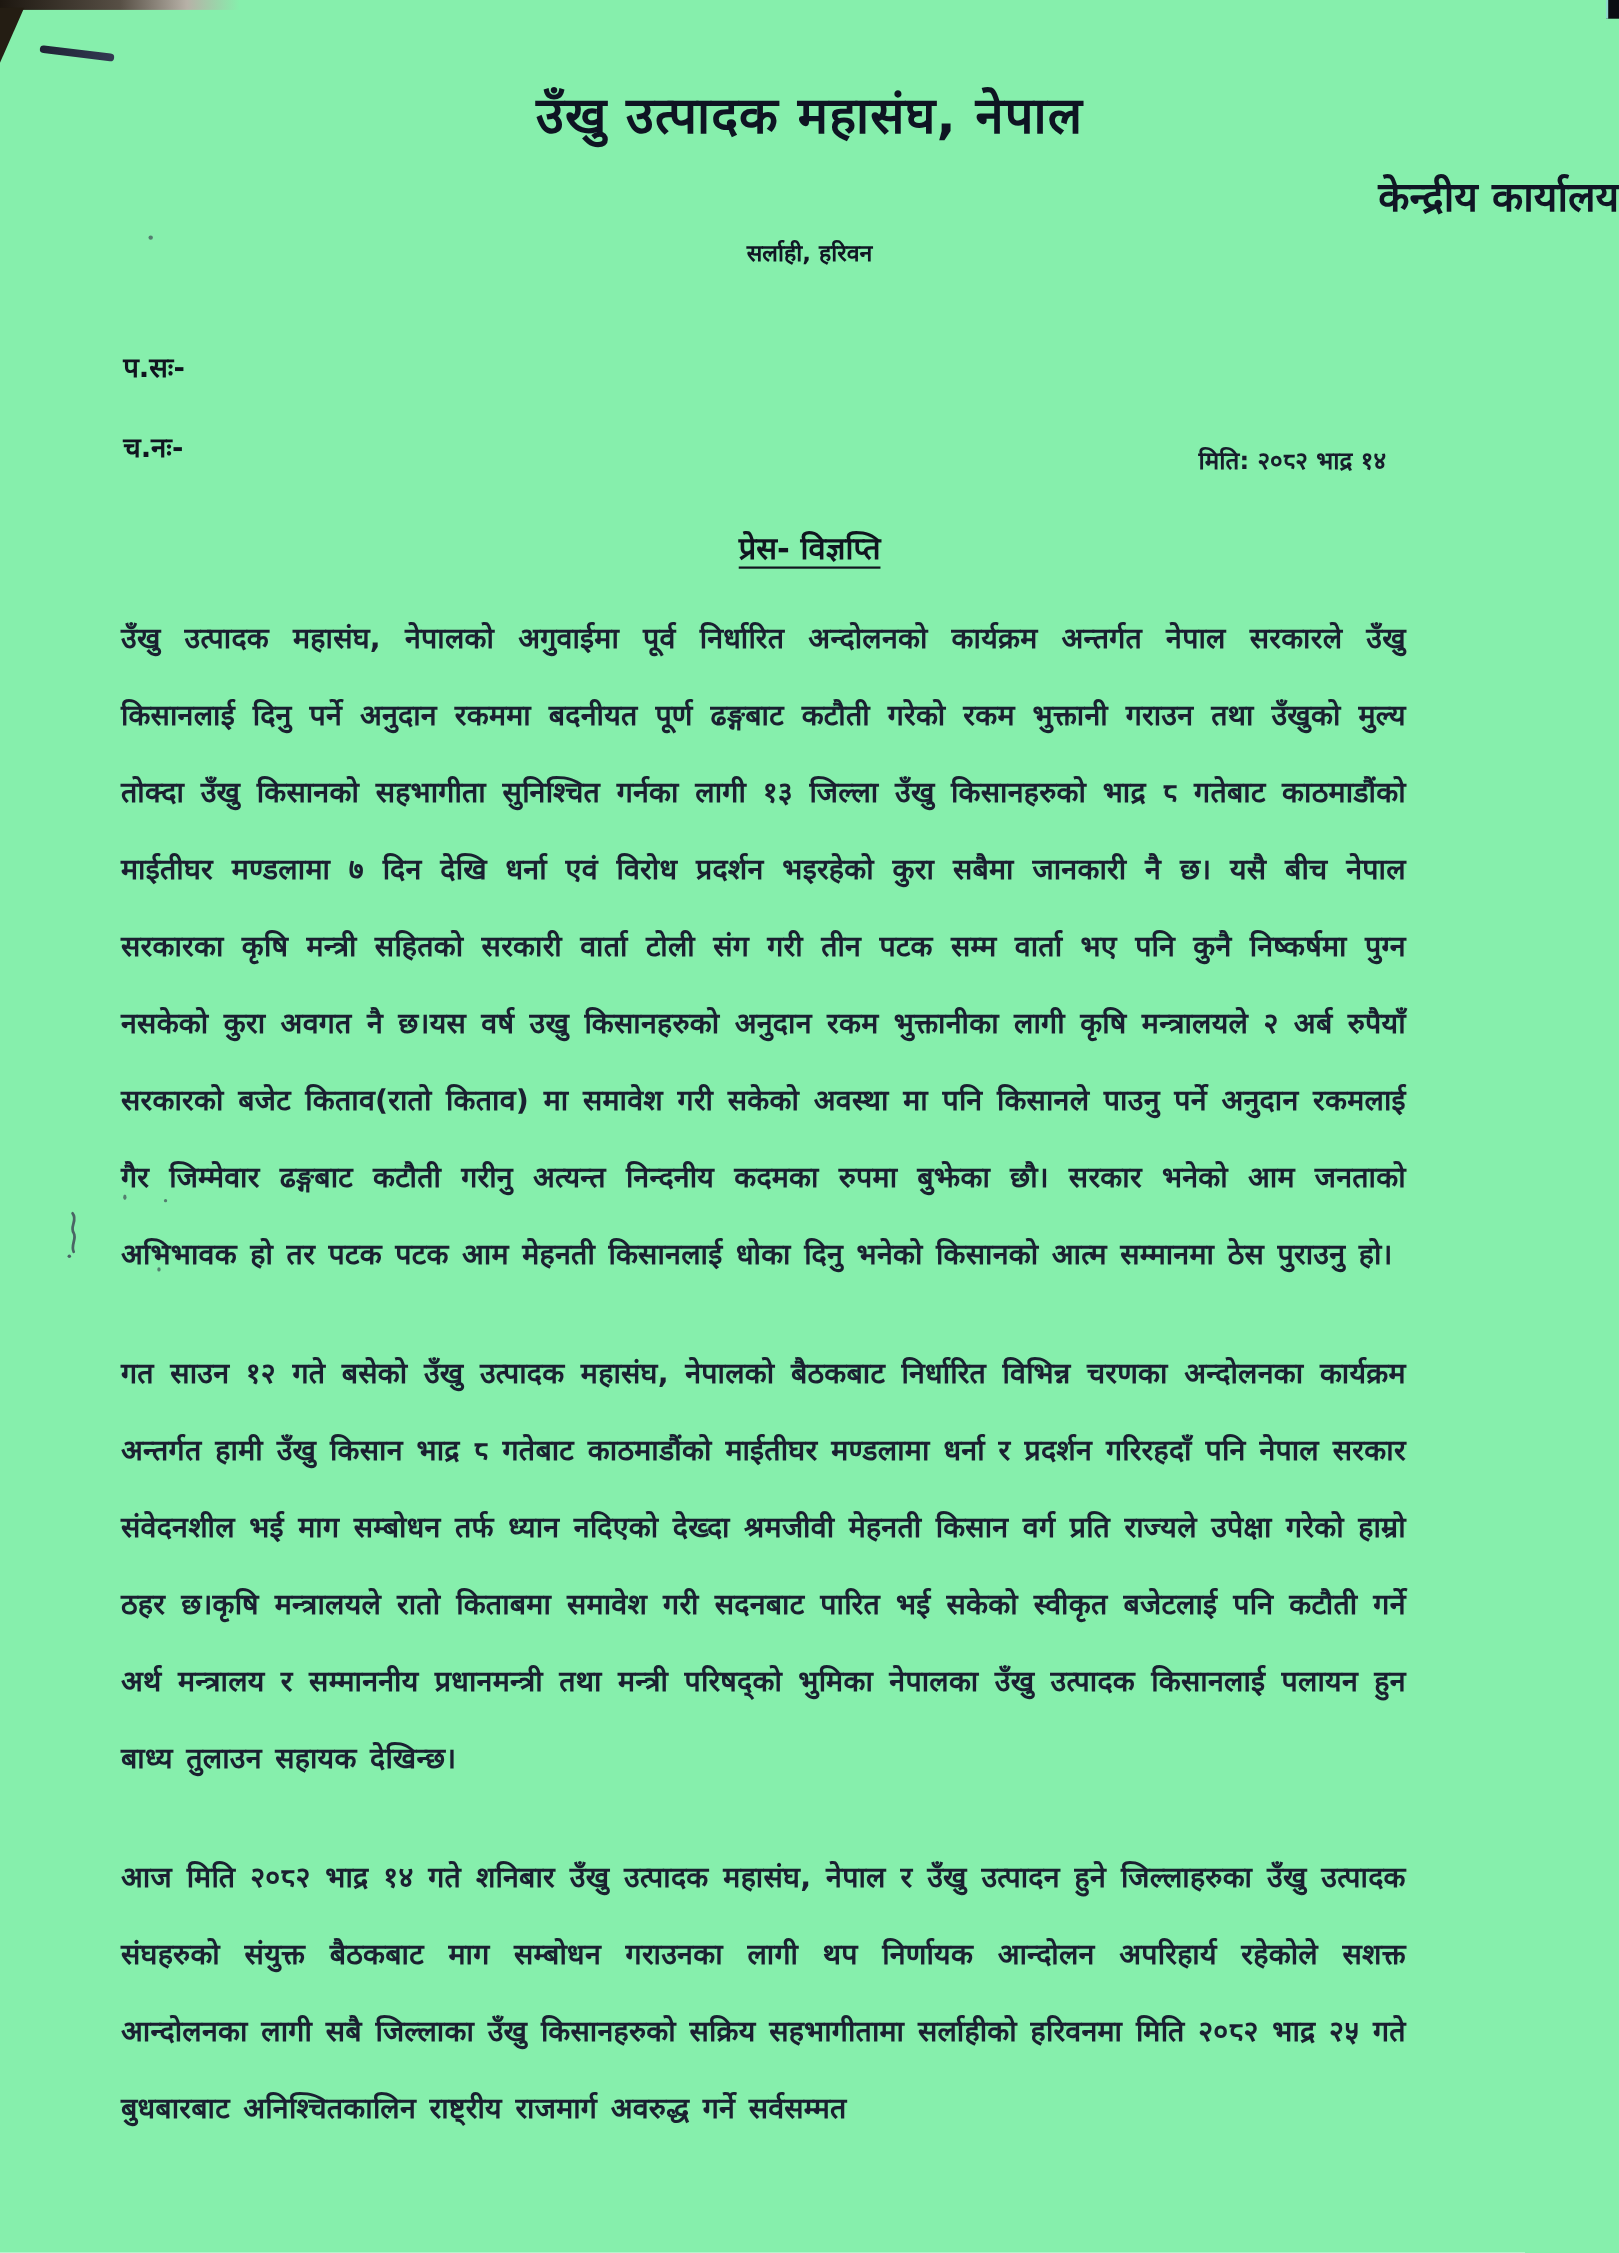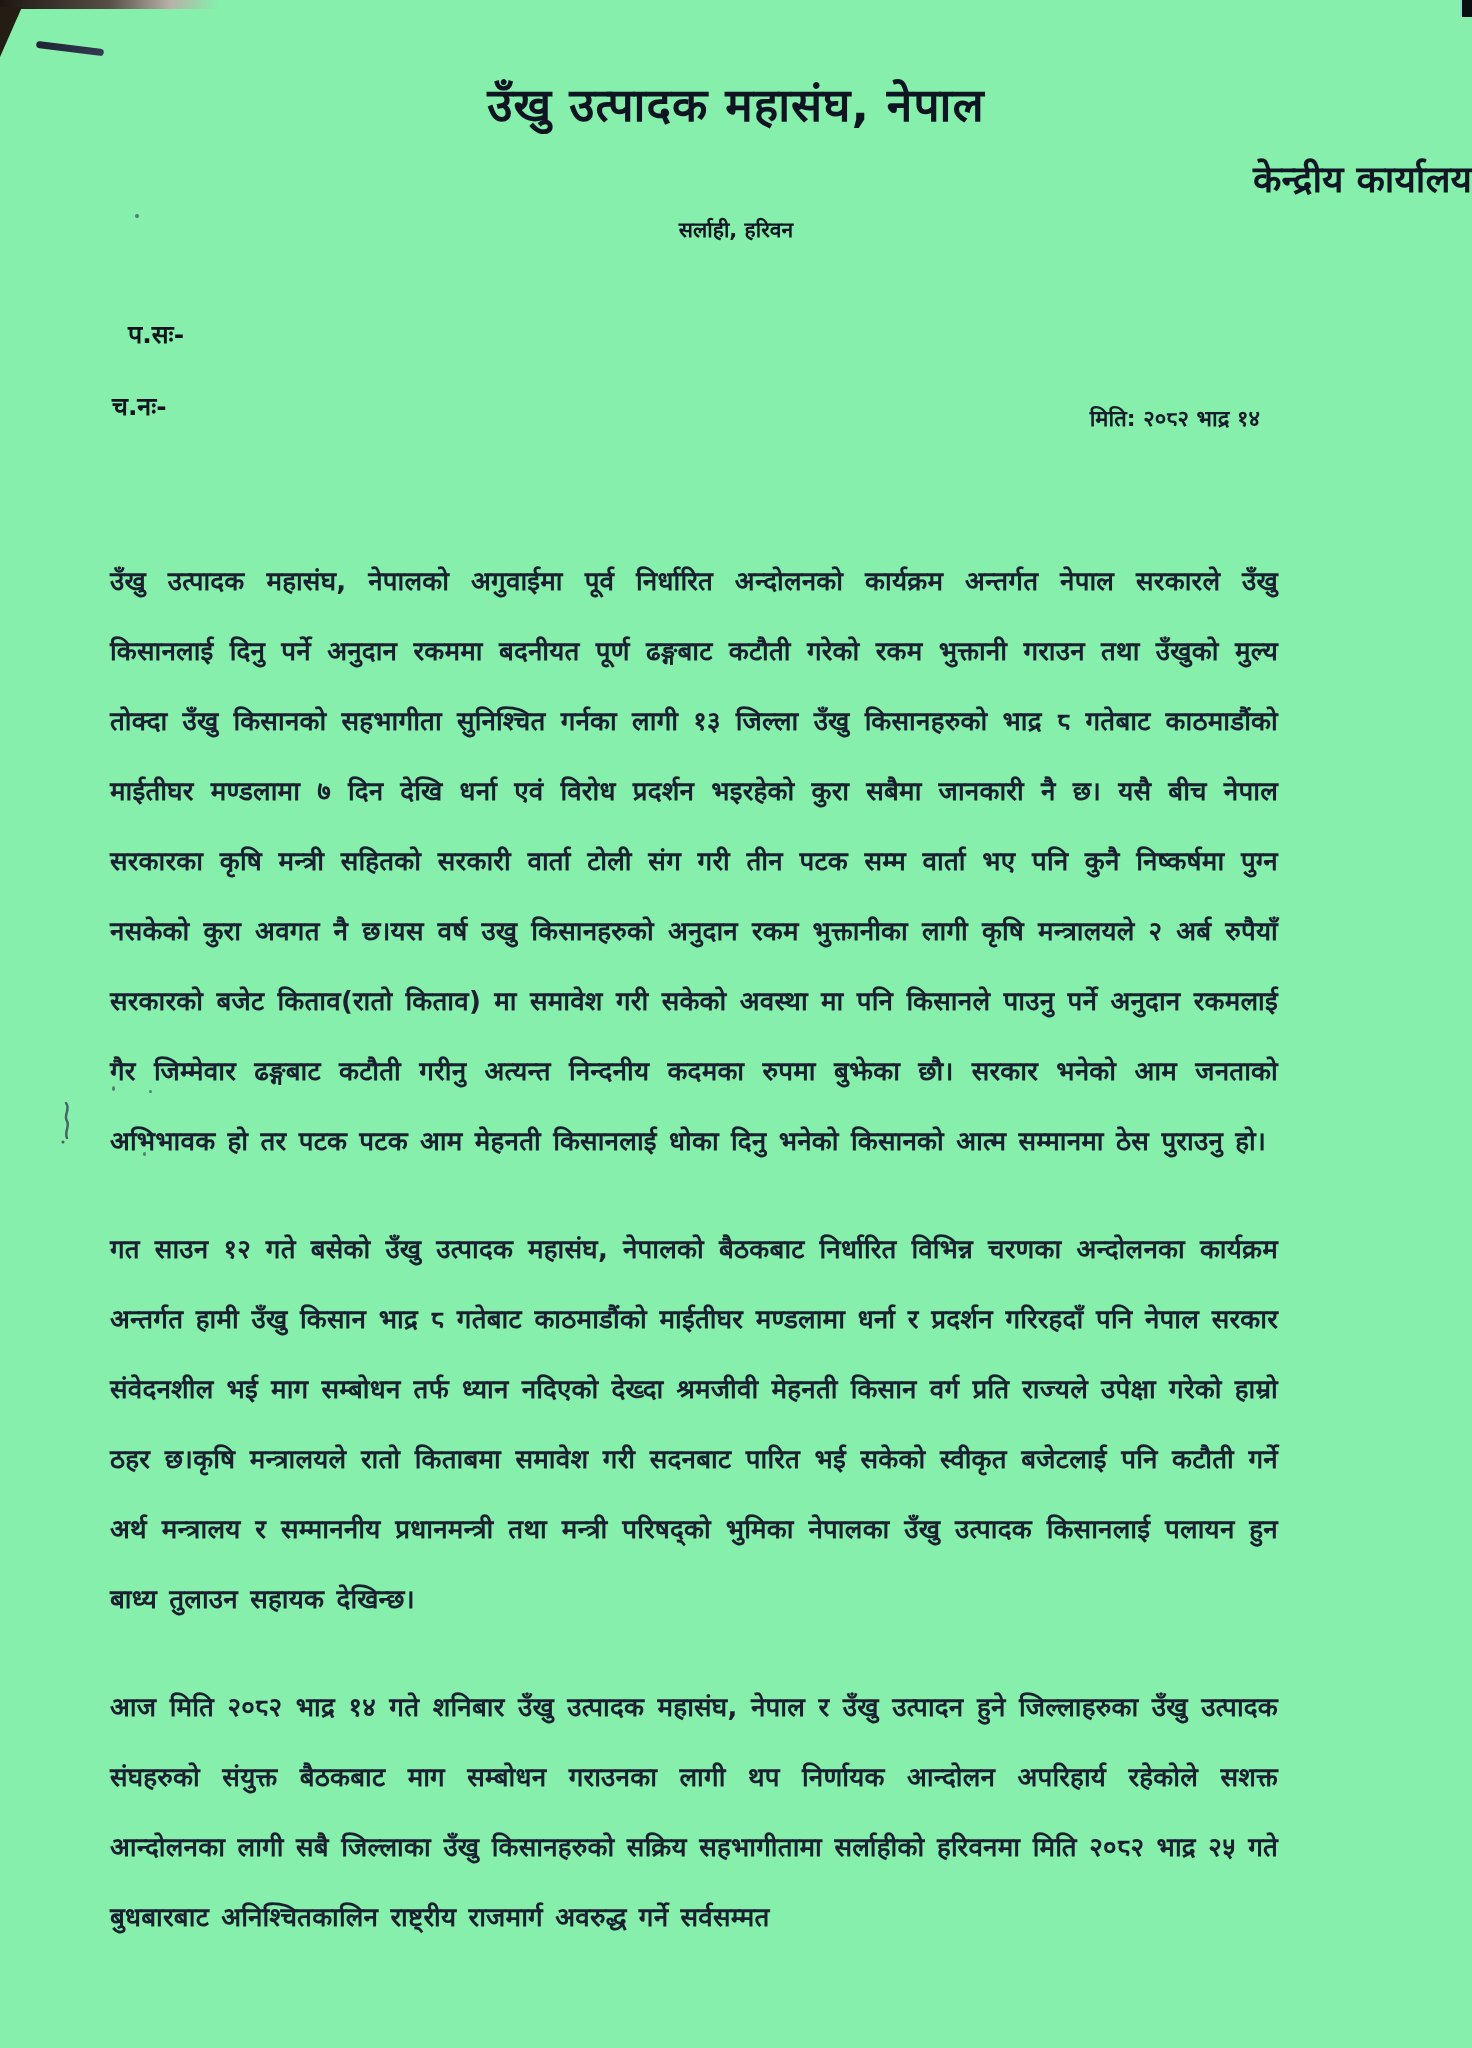--- a/index.html
+++ b/index.html
@@ -52,21 +52,21 @@
     text-align:right;font-size:37px;font-weight:700;margin:0;
     color:#101624;
   }
   .office-location{
     position:absolute;left:0;top:215px;width:100%;
     text-align:center;font-size:21px;font-weight:700;
     color:#101624;
   }
   
   .ref-label{position:absolute;left:112px;font-size:25px;font-weight:700;color:#10141f;}
-  .ref-no{top:316px;margin-left:16px;}
+  .ref-no{top:316px;}
   .dispatch-no{top:388px;}
   .date-line{
     position:absolute;right:212px;top:402px;
     font-size:22px;font-weight:600;color:#171d2b;
   }
   
   .press-heading{
     position:absolute;left:0;top:478px;width:100%;
     text-align:center;font-size:28px;font-weight:700;color:#10151f;
   }
@@ -109,20 +109,23 @@
   <header>
     <h1 class="org-name">उँखु उत्पादक महासंघ, नेपाल</h1>
     <h2 class="office-name">केन्द्रीय कार्यालय</h2>
     <div class="office-location">सर्लाही, हरिवन</div>
   </header>
 
   <div class="ref-label ref-no">प.सः-</div>
   <div class="ref-label dispatch-no">च.नः-</div>
   <div class="date-line">मिति: २०८२ भाद्र १४</div>
 
+  <div class="press-heading">
+    <span>प्रेस- विज्ञप्ति</span>
+  </div>
 
   <main class="body-text">
     <p>उँखु उत्पादक महासंघ, नेपालको अगुवाईमा पूर्व निर्धारित अन्दोलनको कार्यक्रम अन्तर्गत नेपाल सरकारले उँखु किसानलाई दिनु पर्ने अनुदान रकममा बदनीयत पूर्ण ढङ्गबाट कटौती गरेको रकम भुक्तानी गराउन तथा उँखुको मुल्य तोक्दा उँखु किसानको सहभागीता सुनिश्चित गर्नका लागी १३ जिल्ला उँखु किसानहरुको भाद्र ८ गतेबाट काठमाडौंको माईतीघर मण्डलामा ७ दिन देखि धर्ना एवं विरोध प्रदर्शन भइरहेको कुरा सबैमा जानकारी नै छ। यसै बीच नेपाल सरकारका कृषि मन्त्री सहितको सरकारी वार्ता टोली संग गरी तीन पटक सम्म वार्ता भए पनि कुनै निष्कर्षमा पुग्न नसकेको कुरा अवगत नै छ।यस वर्ष उखु किसानहरुको अनुदान रकम भुक्तानीका लागी कृषि मन्त्रालयले २ अर्ब रुपैयाँ सरकारको बजेट किताव(रातो किताव) मा समावेश गरी सकेको अवस्था मा पनि किसानले पाउनु पर्ने अनुदान रकमलाई गैर जिम्मेवार ढङ्गबाट कटौती गरीनु अत्यन्त निन्दनीय कदमका रुपमा बुझेका छौ। सरकार भनेको आम जनताको अभिभावक हो तर पटक पटक आम मेहनती किसानलाई धोका दिनु भनेको किसानको आत्म सम्मानमा ठेस पुराउनु हो।</p>
     <p>गत साउन १२ गते बसेको उँखु उत्पादक महासंघ, नेपालको बैठकबाट निर्धारित विभिन्न चरणका अन्दोलनका कार्यक्रम अन्तर्गत हामी उँखु किसान भाद्र ८ गतेबाट काठमाडौंको माईतीघर मण्डलामा धर्ना र प्रदर्शन गरिरहदाँ पनि नेपाल सरकार संवेदनशील भई माग सम्बोधन तर्फ ध्यान नदिएको देख्दा श्रमजीवी मेहनती किसान वर्ग प्रति राज्यले उपेक्षा गरेको हाम्रो ठहर छ।कृषि मन्त्रालयले रातो किताबमा समावेश गरी सदनबाट पारित भई सकेको स्वीकृत बजेटलाई पनि कटौती गर्ने अर्थ मन्त्रालय र सम्माननीय प्रधानमन्त्री तथा मन्त्री परिषद्को भुमिका नेपालका उँखु उत्पादक किसानलाई पलायन हुन बाध्य तुलाउन सहायक देखिन्छ।</p>
     <p>आज मिति २०८२ भाद्र १४ गते शनिबार उँखु उत्पादक महासंघ, नेपाल र उँखु उत्पादन हुने जिल्लाहरुका उँखु उत्पादक संघहरुको संयुक्त बैठकबाट माग सम्बोधन गराउनका लागी थप निर्णायक आन्दोलन अपरिहार्य रहेकोले सशक्त आन्दोलनका लागी सबै जिल्लाका उँखु किसानहरुको सक्रिय सहभागीतामा सर्लाहीको हरिवनमा मिति २०८२ भाद्र २५ गते बुधबारबाट अनिश्चितकालिन राष्ट्रीय राजमार्ग अवरुद्ध गर्ने सर्वसम्मत</p>
   </main>
 
 </div>
 
 </body></html>

